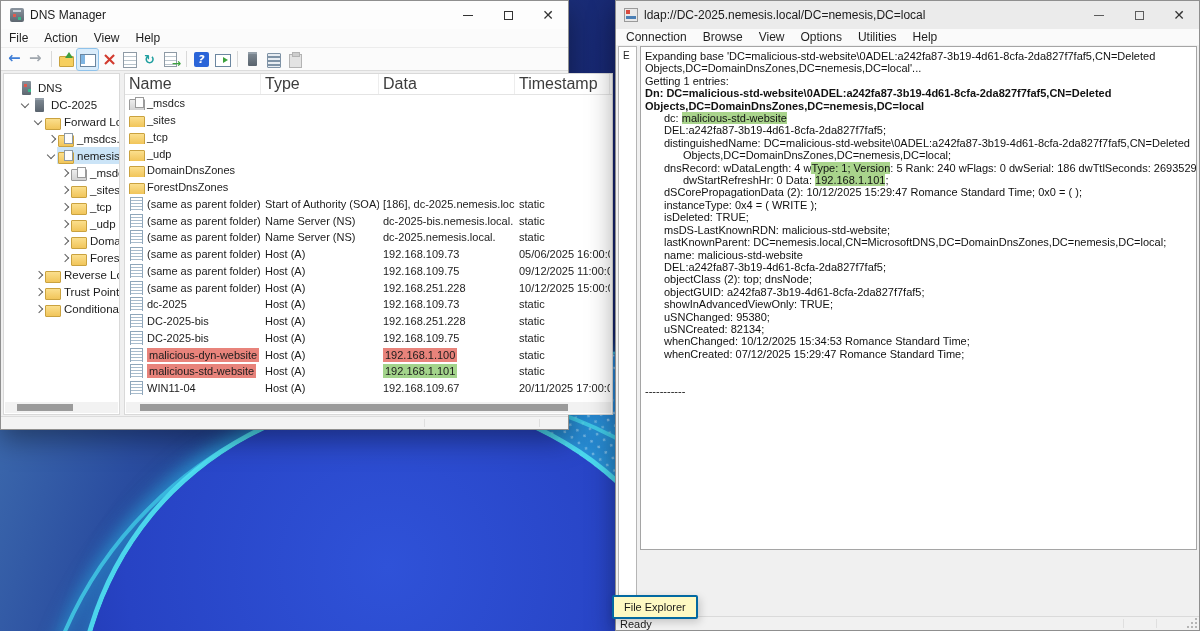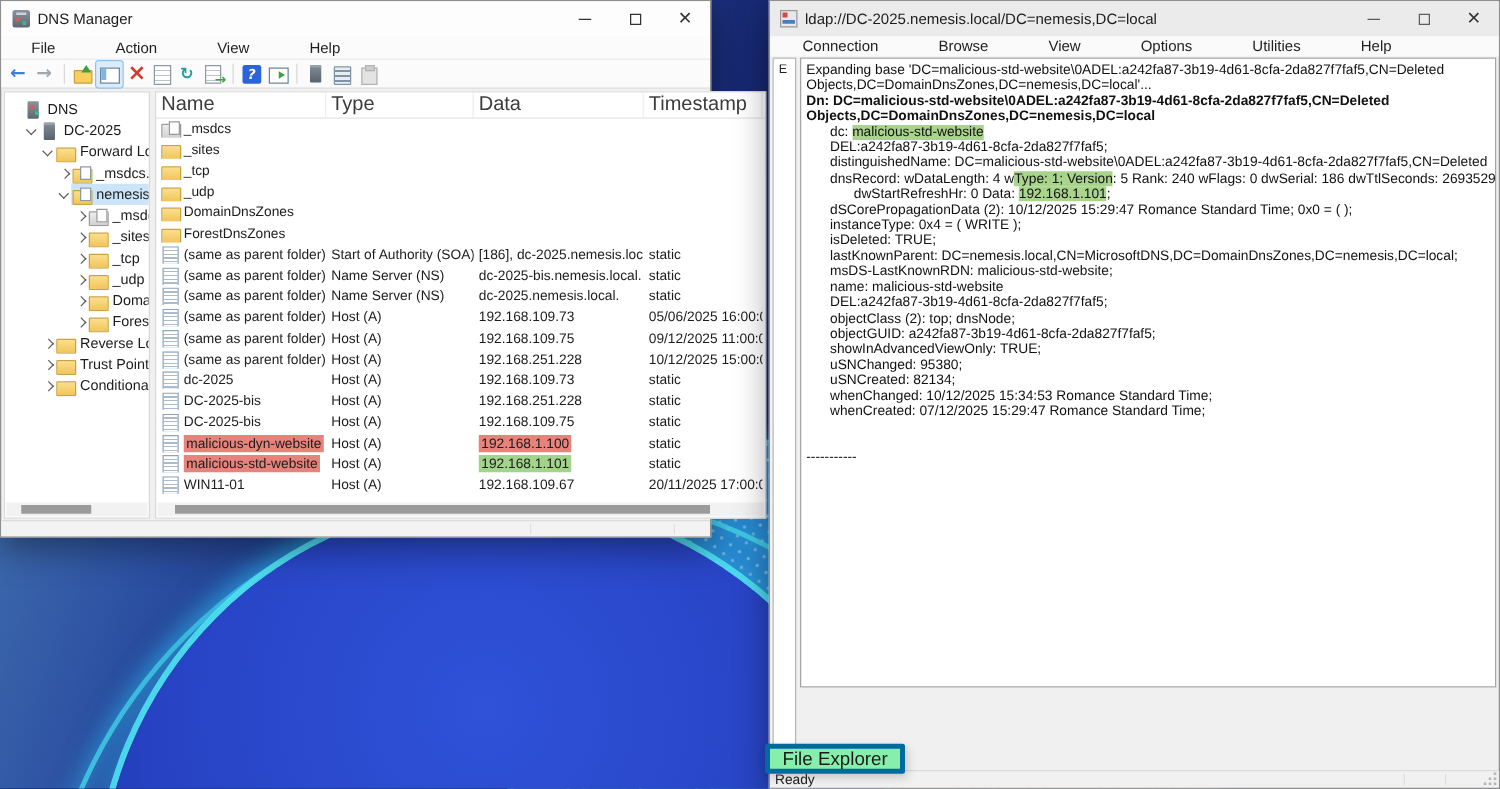--- a/index.html
+++ b/index.html
@@ -32,21 +32,21 @@
   .titlebar { position:absolute; left:0; right:0; top:0; height:28px; display:flex; align-items:center; }
   .title-text { font-size:12px; color:#1b1b1b; margin-left:6px; white-space:nowrap; }
   .caption-btns { margin-left:auto; display:flex; height:100%; }
   .cap-btn { width:40px; height:100%; display:flex; align-items:center; justify-content:center; }
   .glyph-min { width:10px; height:1px; background:#333; }
   .glyph-max { width:9px; height:9px; border:1px solid #333; }
   .glyph-close { font-size:14px; color:#333; line-height:1; font-family:"DejaVu Sans",sans-serif; }
   .inactive .glyph-min,.inactive .glyph-max { background:#5c5c5c; border-color:#5c5c5c; }
   .inactive .glyph-max { background:transparent; }
   .menubar { position:absolute; left:0; right:0; display:flex; align-items:center; font-size:12px; color:#1f1f1f; }
-  .menu-item { padding:0 24px; line-height:18px; }
+  .menu-item { padding:0 8px; line-height:18px; }
 
   
   .win-dns { left:0; top:0; width:569px; height:430px; }
   .win-dns .titlebar { background:#fdfdfd; }
   .win-dns .menubar { top:28px; height:18px; background:#fbfbfb; }
   .app-icon-dns { width:14px; height:14px; margin-left:9px; position:relative; flex:none;
     background:linear-gradient(#8a949e,#5d6770); border-radius:2px; }
   .app-icon-dns::before { content:""; position:absolute; left:3px; top:2px; width:8px; height:2px; background:#c9d2da; }
   .app-icon-dns::after { content:""; position:absolute; left:3px; top:6px; width:3px; height:3px; background:#e05a4e;
     box-shadow:5px 3px 0 #39b98c; }
@@ -152,22 +152,22 @@
   .lline.b { font-weight:bold; }
   .ghl { background:var(--ldp-hl); }
   .ldp-statusbar { position:absolute; left:0; right:0; bottom:0; height:14px; background:#f1f1f1;
     border-top:1px solid #dadada; font-size:11px; color:#1c1c1c;padding-left:32px; }
   .ldp-status-text { position:absolute; left:4px; top:1px; }
   .grip { position:absolute; right:2px; bottom:2px; width:10px; height:10px; }
   .grip::before { content:""; position:absolute; width:2px; height:2px; background:#b5b5b5; right:0; bottom:0;
     box-shadow:-4px 0 #b5b5b5,-8px 0 #b5b5b5,0 -4px #b5b5b5,-4px -4px #b5b5b5,0 -8px #b5b5b5; }
 
   
-  .tooltip { position:absolute; left:612px; top:595px; height:24px; padding:0 10px; background:#86efac;
-    border:4px solid #0369a1; box-shadow:2px 3px 8px rgba(0,0,0,.18); font-size:15px; color:#1b1b1b;
+  .tooltip { position:absolute; left:612px; top:595px; height:24px; padding:0 10px; background:#fef9c3;
+    border:2px solid #0369a1; box-shadow:2px 3px 8px rgba(0,0,0,.18); font-size:11px; color:#1b1b1b;
     display:flex; align-items:center; z-index:50; border-radius:2px; white-space:nowrap; }
 </style>
 </head>
 <body>
 
 <div class="desktop">
   <div class="wp-pale"></div>
   <div class="wp-ribbon-right"></div>
   <div class="wp-ring-outer"></div>
   <div class="wp-dome"></div>
@@ -538,21 +538,21 @@
           </span>
           <span class="cell c-type">Host (A)</span>
           <span class="cell c-data">
             <span class="hl-green">192.168.1.101</span>
           </span>
           <span class="cell c-ts">static</span>
         </div>
         <div class="lrow">
           <span class="cell c-name">
             <span class="ticon ic-record"></span>
-            <span>WIN11-01</span>
+            <span>WIN11-04</span>
           </span>
           <span class="cell c-type">Host (A)</span>
           <span class="cell c-data">
             <span>192.168.109.67</span>
           </span>
           <span class="cell c-ts">20/11/2025 17:00:00</span>
         </div>
       </div>
     <div class="hscroll">
       <span class="hthumb" style="left:14px;width:428px;"></span>
@@ -590,32 +590,34 @@
       <span class="menu-item">Help</span>
     </div>
 
   <div class="ldp-mini">
     <span>E</span>
   </div>
   <div class="ldp-text">
     <div>
         <div class="lline" style="padding-left: 4px;"><span>Expanding base 'DC=malicious-std-website\0ADEL:a242fa87-3b19-4d61-8cfa-2da827f7faf5,CN=Deleted</span></div>
         <div class="lline" style="padding-left: 4px;"><span>Objects,DC=DomainDnsZones,DC=nemesis,DC=local'...</span></div>
+        <div class="lline" style="padding-left: 4px;"><span>Getting 1 entries:</span></div>
         <div class="lline b" style="padding-left: 4px;"><span>Dn: DC=malicious-std-website\0ADEL:a242fa87-3b19-4d61-8cfa-2da827f7faf5,CN=Deleted</span></div>
         <div class="lline b" style="padding-left: 4px;"><span>Objects,DC=DomainDnsZones,DC=nemesis,DC=local</span></div>
         <div class="lline" style="padding-left: 23px;"><span>dc: </span><span class="ghl">malicious-std-website</span></div>
         <div class="lline" style="padding-left: 23px;"><span>DEL:a242fa87-3b19-4d61-8cfa-2da827f7faf5;</span></div>
         <div class="lline" style="padding-left: 23px;"><span>distinguishedName: DC=malicious-std-website\0ADEL:a242fa87-3b19-4d61-8cfa-2da827f7faf5,CN=Deleted</span></div>
+        <div class="lline" style="padding-left: 42px;"><span>Objects,DC=DomainDnsZones,DC=nemesis,DC=local;</span></div>
         <div class="lline" style="padding-left: 23px;"><span>dnsRecord: wDataLength: 4 w</span><span class="ghl">Type: 1; Version</span><span>: 5 Rank: 240 wFlags: 0 dwSerial: 186 dwTtlSeconds: 269352960 dwTimeout: 0</span></div>
         <div class="lline" style="padding-left: 42px;"><span>dwStartRefreshHr: 0 Data: </span><span class="ghl">192.168.1.101</span><span>;</span></div>
         <div class="lline" style="padding-left: 23px;"><span>dSCorePropagationData (2): 10/12/2025 15:29:47 Romance Standard Time; 0x0 = ( );</span></div>
         <div class="lline" style="padding-left: 23px;"><span>instanceType: 0x4 = ( WRITE );</span></div>
         <div class="lline" style="padding-left: 23px;"><span>isDeleted: TRUE;</span></div>
+        <div class="lline" style="padding-left: 23px;"><span>msDS-LastKnownRDN: malicious-std-website;</span></div>
         <div class="lline" style="padding-left: 23px;"><span>lastKnownParent: DC=nemesis.local,CN=MicrosoftDNS,DC=DomainDnsZones,DC=nemesis,DC=local;</span></div>
-        <div class="lline" style="padding-left: 23px;"><span>msDS-LastKnownRDN: malicious-std-website;</span></div>
         <div class="lline" style="padding-left: 23px;"><span>name: malicious-std-website</span></div>
         <div class="lline" style="padding-left: 23px;"><span>DEL:a242fa87-3b19-4d61-8cfa-2da827f7faf5;</span></div>
         <div class="lline" style="padding-left: 23px;"><span>objectClass (2): top; dnsNode;</span></div>
         <div class="lline" style="padding-left: 23px;"><span>objectGUID: a242fa87-3b19-4d61-8cfa-2da827f7faf5;</span></div>
         <div class="lline" style="padding-left: 23px;"><span>showInAdvancedViewOnly: TRUE;</span></div>
         <div class="lline" style="padding-left: 23px;"><span>uSNChanged: 95380;</span></div>
         <div class="lline" style="padding-left: 23px;"><span>uSNCreated: 82134;</span></div>
         <div class="lline" style="padding-left: 23px;"><span>whenChanged: 10/12/2025 15:34:53 Romance Standard Time;</span></div>
         <div class="lline" style="padding-left: 23px;"><span>whenCreated: 07/12/2025 15:29:47 Romance Standard Time;</span></div>
         <div class="lline" style="padding-left: 4px;">&nbsp;</div>

